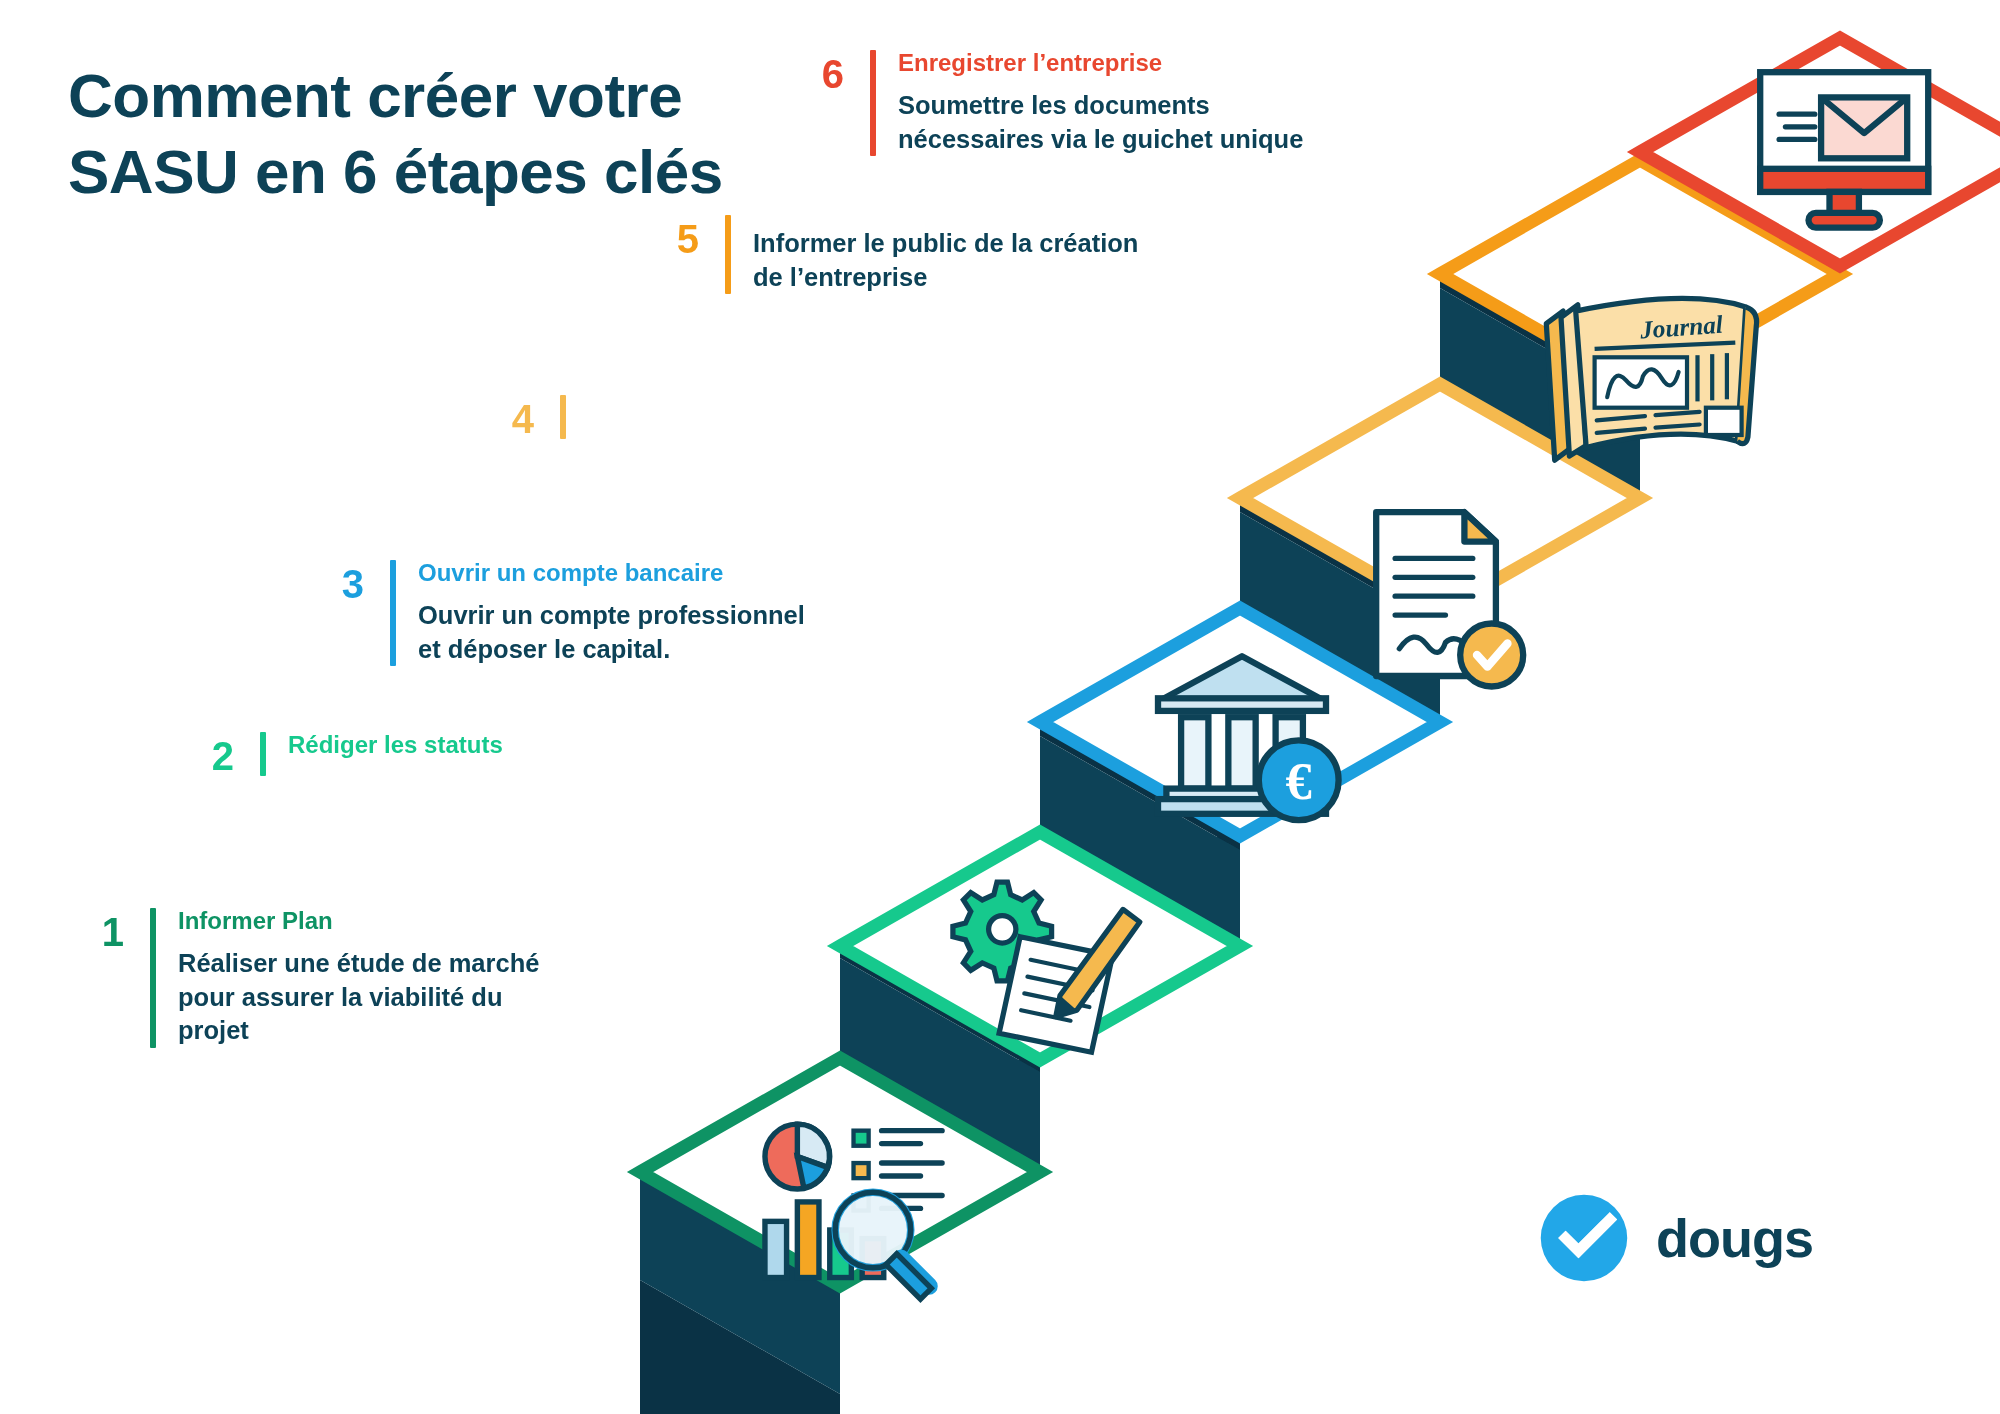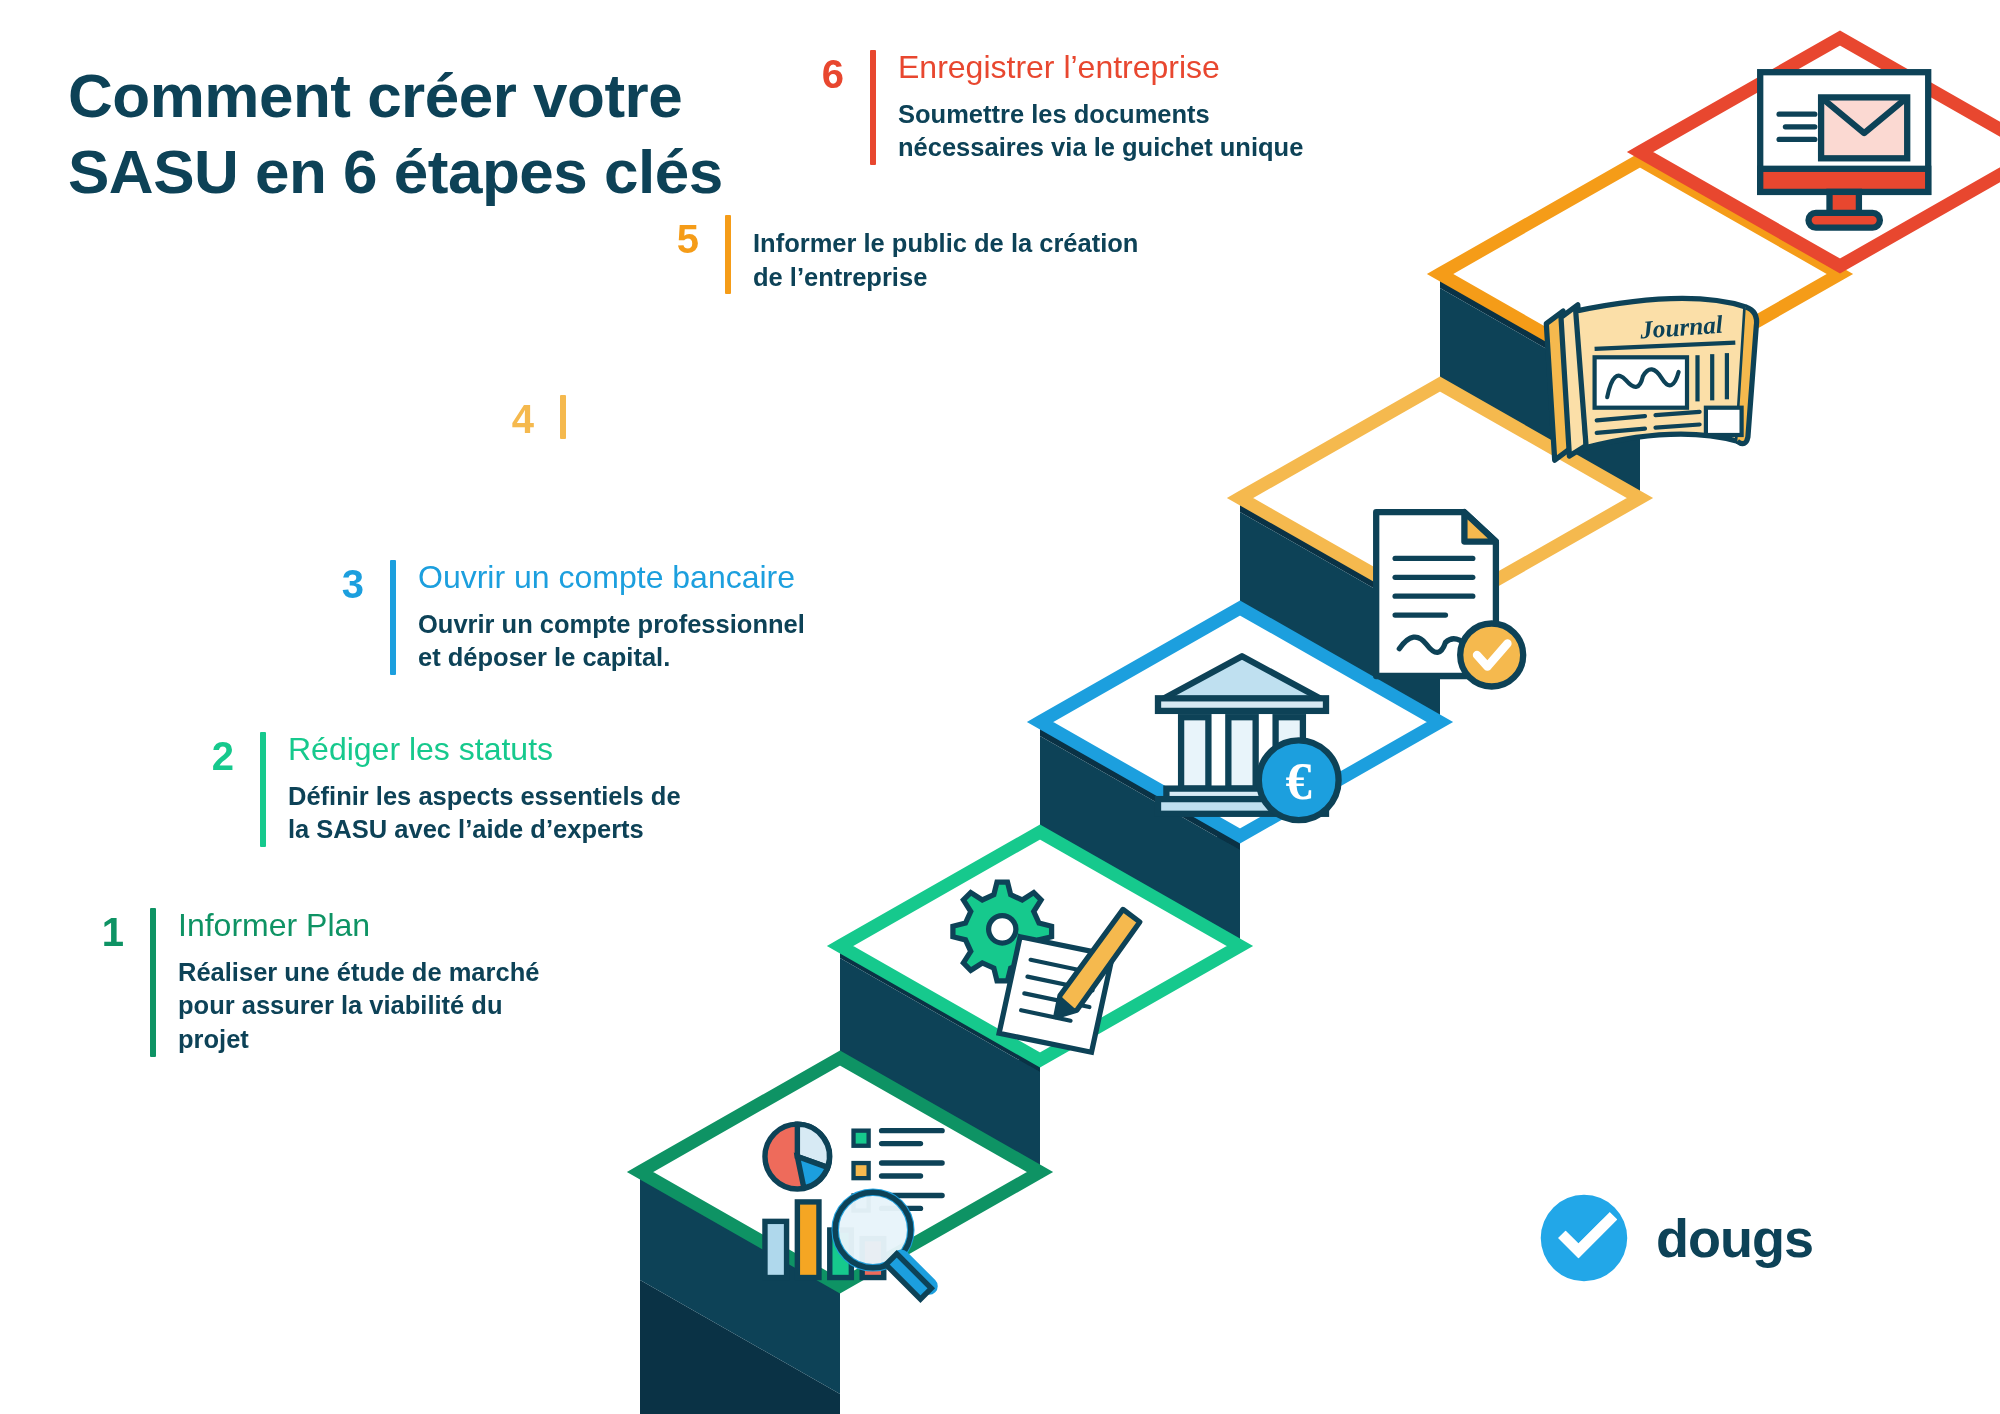--- a/index.html
+++ b/index.html
@@ -29,21 +29,21 @@
   }
   .step .num {
     font-size:40px; font-weight:bold; line-height:1;
     min-width:44px; text-align:right; padding-top:4px;
   }
   .step .bar {
     width:6px; align-self:stretch; margin:0 22px 0 26px; border-radius:1px;
   }
   .step .body { padding-top:0px; }
   .step .head {
-    font-size:32px; font-weight:normal; line-height:1.12; white-space:nowrap;
+    font-size:24px; font-weight:bold; line-height:1.12; white-space:nowrap;
   }
   .step .desc {
     margin-top:12px; font-size:25.5px; font-weight:bold; line-height:1.32;
     color:#0D4257; white-space:pre-line;
   }
 
   
   #step-6 { left:800px; top:50px; }
   #step-5 { left:655px; top:215px; }
   #step-4 { left:490px; top:395px; }
@@ -300,22 +300,20 @@
       <div class="desc">Ouvrir un compte professionnel
 et déposer le capital.</div>
     </div>
   </div>
 
   <div class="step" id="step-2">
     <div class="num" style="color:#16C98D">2</div>
     <div class="bar" style="background:#16C98D"></div>
     <div class="body">
       <div class="head" style="color:#16C98D">Rédiger les statuts</div>
-      <div class="desc">Définir les aspects essentiels de
-la SASU avec l’aide d’experts</div>
     </div>
   </div>
 
   <div class="step" id="step-1">
     <div class="num" style="color:#0E9364">1</div>
     <div class="bar" style="background:#0E9364"></div>
     <div class="body">
       <div class="head" style="color:#0E9364">Informer Plan</div>
       <div class="desc">Réaliser une étude de marché
 pour assurer la viabilité du

